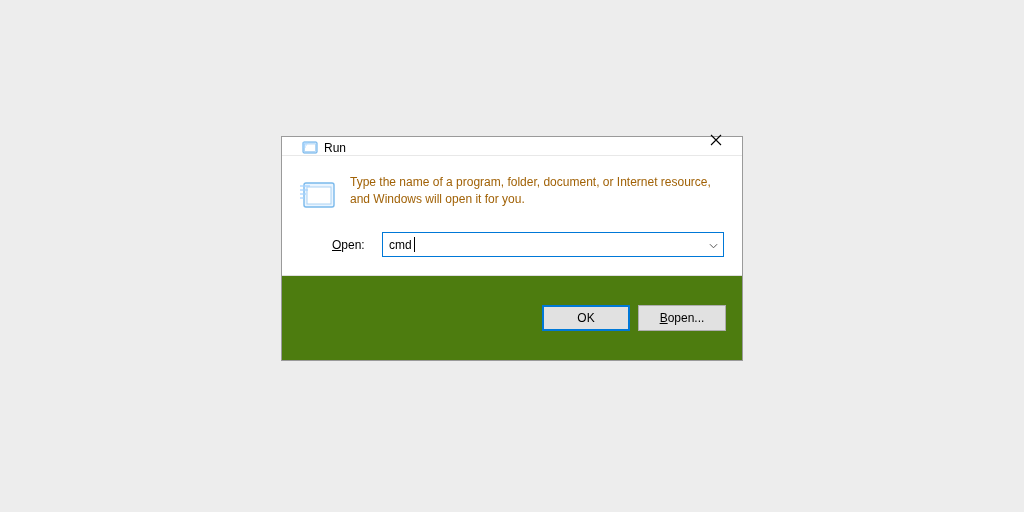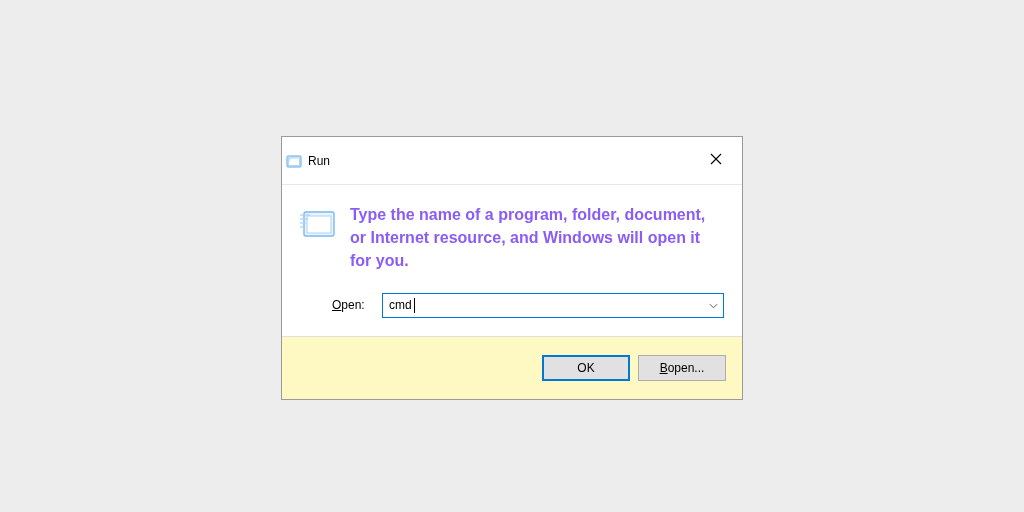--- a/index.html
+++ b/index.html
@@ -20,23 +20,23 @@
       position: absolute;
       left: 281px;
       top: 136px;
       width: 462px;
       background: #fff;
       border: 1px solid #9a9a9a;
       box-shadow: 0 0 0 rgba(0,0,0,0);
     }
     .titlebar {
       display: flex;
-      align-items: center;
-      height: 48px;
-      padding: 0 6px 0 4px;
+      align-items: flex-end;
+      height: 19px;
+      padding: 0 6px 0 20px;
       border-bottom: 1px solid #e8e8e8;
     }
     .titlebar-icon {
       width: 16px;
       height: 16px;
       flex-shrink: 0;
       margin-right: 6px;
     }
     .titlebar-title {
       flex: 1;
@@ -59,24 +59,23 @@
       gap: 14px;
       margin-bottom: 20px;
     }
     .run-big-icon {
       width: 36px;
       height: 36px;
       flex-shrink: 0;
       margin-top: 2px;
     }
     .desc-text {
-      font-size: 16px;
+      font-size: 12px;
       line-height: 1.45;
-      color: #8b5cf6;
-      font-weight: bold;
+      color: #a16207;
     }
     .open-row {
       display: flex;
       align-items: center;
       gap: 12px;
       margin-left: 32px;
     }
     .open-label {
       font-size: 12px;
       width: 38px;
@@ -112,23 +111,23 @@
     .combo-chevron svg { width: 9px; height: 6px; }
     .caret-line {
       position: absolute;
       left: 31px;
       top: 4px;
       width: 1px;
       height: 15px;
       background: #000;
     }
     .footer {
-      background: #fef9c3;
+      background: #4d7c0f;
       border-top: 1px solid #dfdfdf;
-      padding: 18px 16px;
+      padding: 29px 16px;
       display: flex;
       justify-content: flex-end;
       gap: 8px;
       align-items: flex-end;
     }
     .btn {
       min-width: 88px;
       height: 26px;
       background: #e1e1e1;
       border: 1px solid #adadad;

